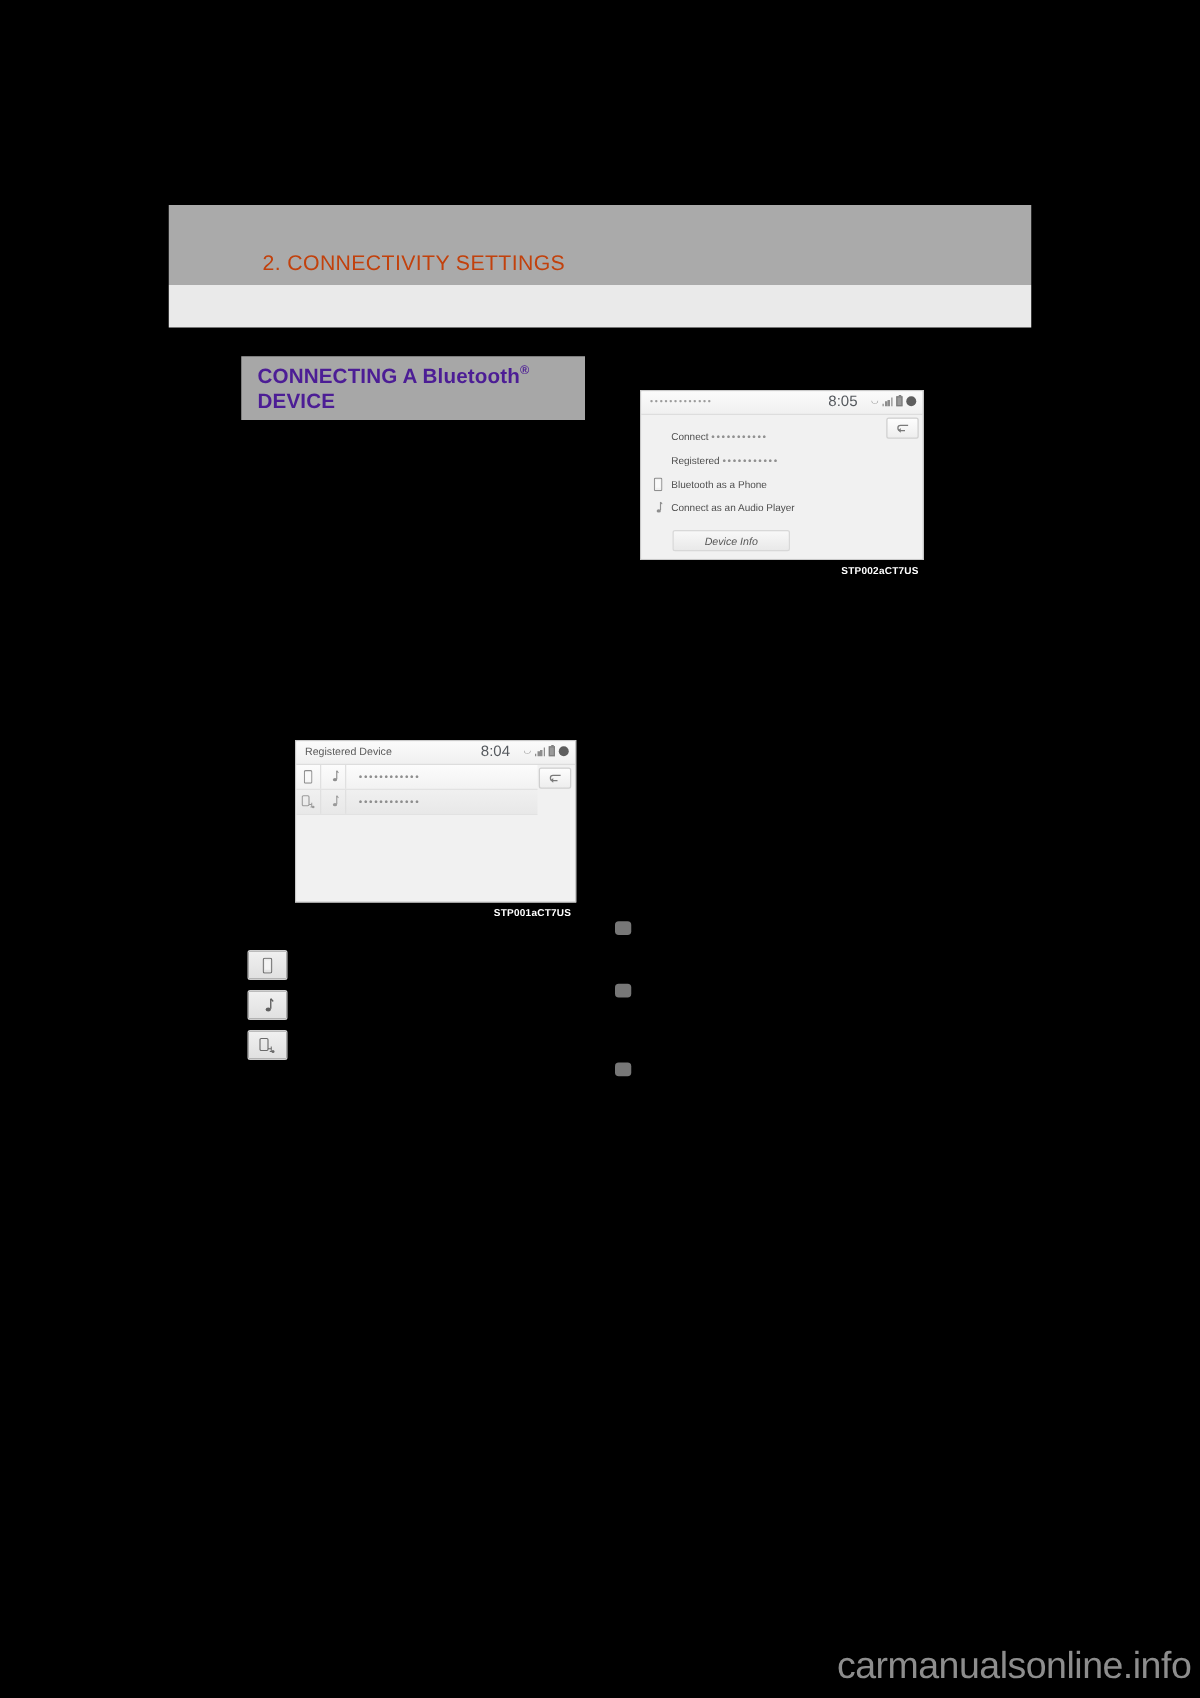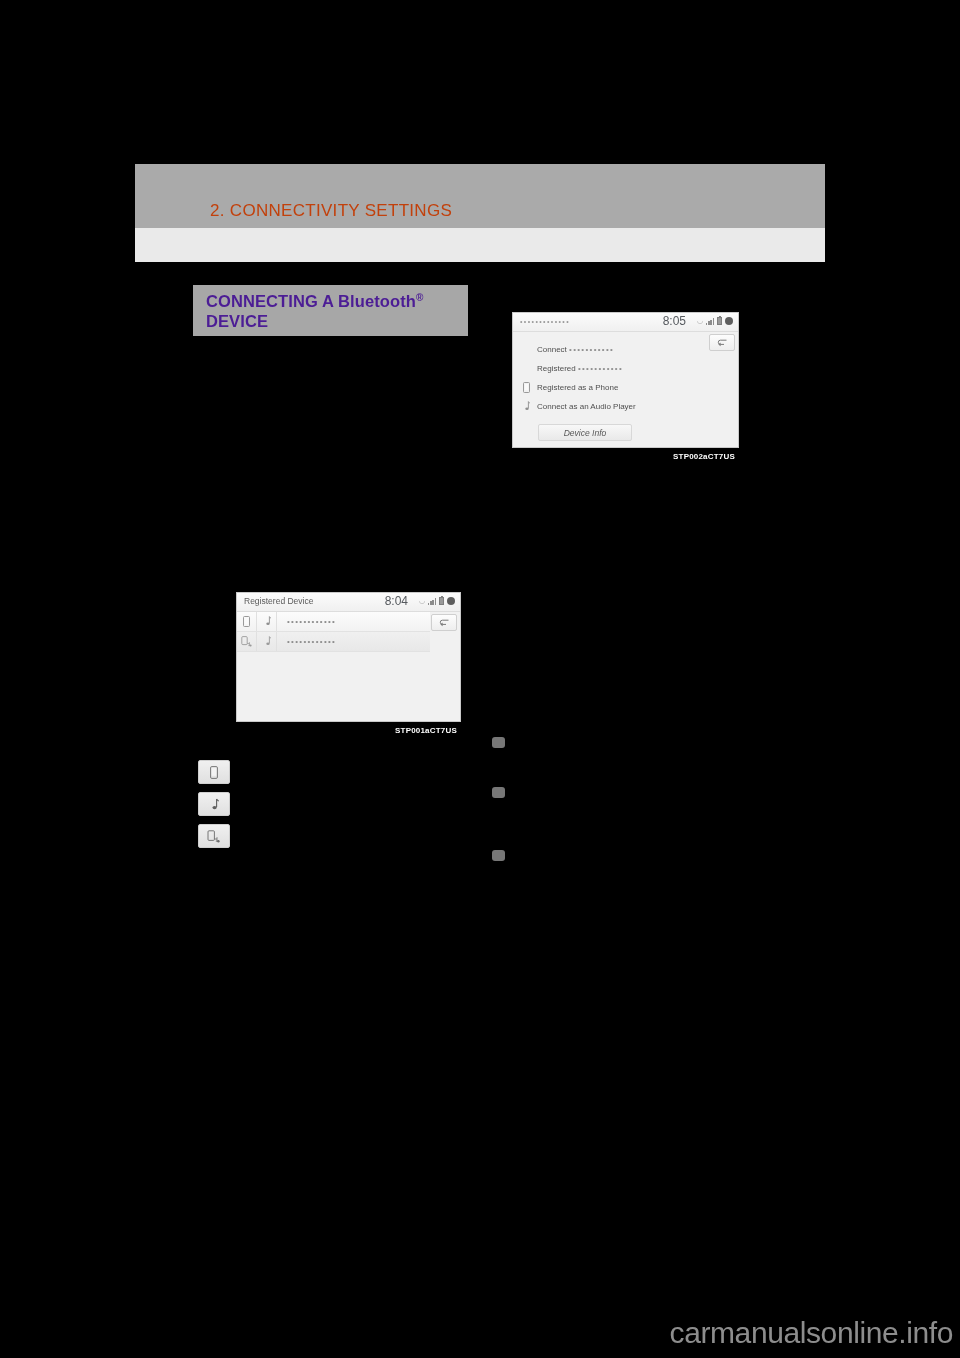--- a/index.html
+++ b/index.html
@@ -339,21 +339,21 @@
           <span class="menu-ico"></span>
           <span class="menu-label"><span>Registered </span><span class="dots">•••••••••••</span></span>
         </div>
         <div class="menu-row">
           <span class="menu-ico">
             <svg width="7" height="11" viewBox="0 0 7 11">
                 <rect x="0.5" y="0.5" width="6" height="10" rx="1" fill="none" stroke="#8e8e8e" stroke-width="0.9"></rect>
                 <rect x="1.6" y="2" width="3.8" height="6.2" fill="#fafafa"></rect>
               </svg>
           </span>
-          <span class="menu-label">Registered as a Phone</span>
+          <span class="menu-label">Bluetooth as a Phone</span>
         </div>
         <div class="menu-row">
           <span class="menu-ico">
             <svg width="8" height="11" viewBox="0 0 8 11">
                 <path d="M6.4 0.6 L6.4 7.2" stroke="#8e8e8e" stroke-width="0.9" fill="none"></path>
                 <path d="M6.4 0.6 C7 1.6 7.6 1.9 7.9 2.3" stroke="#8e8e8e" stroke-width="0.9" fill="none"></path>
                 <ellipse cx="5" cy="7.7" rx="1.7" ry="1.3" fill="#8e8e8e"></ellipse>
               </svg>
           </span>
           <span class="menu-label">Connect as an Audio Player</span>

